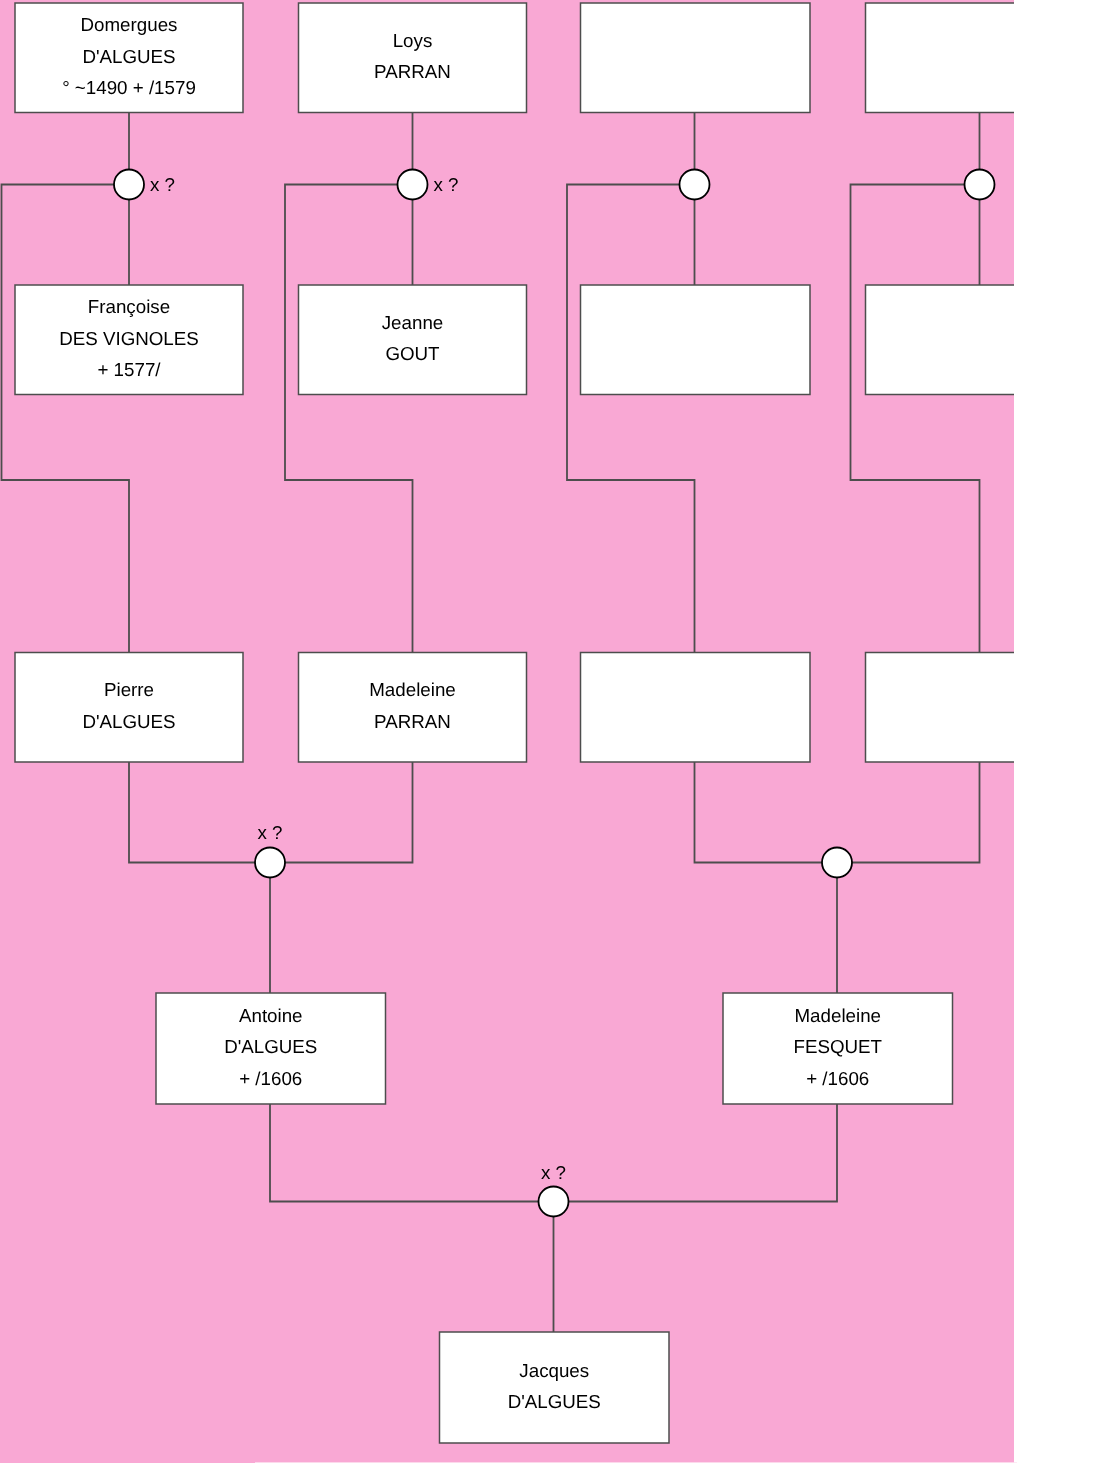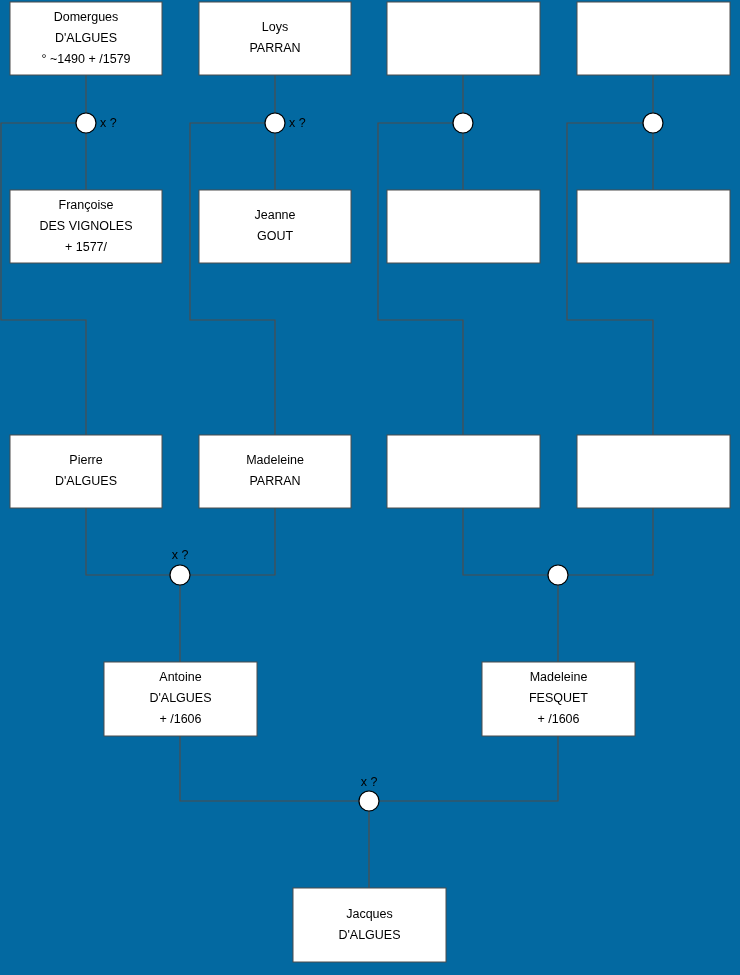--- a/index.html
+++ b/index.html
@@ -5,23 +5,23 @@
   html, body {
     margin: 0;
     padding: 0;
     background: #ffffff;
   }
   body {
     font-family: "Liberation Sans", sans-serif;
   }
   #chart-root {
     position: relative;
-    width: 740px;
+    width: 676px;
     height: 975px;
-    background: #0369a1;
+    background: #f9a8d4;
     overflow: hidden;
   }
   svg#tree-svg {
     position: absolute;
     top: 0;
     left: 0;
     width: 740px;
     height: 975px;
     display: block;
   }

